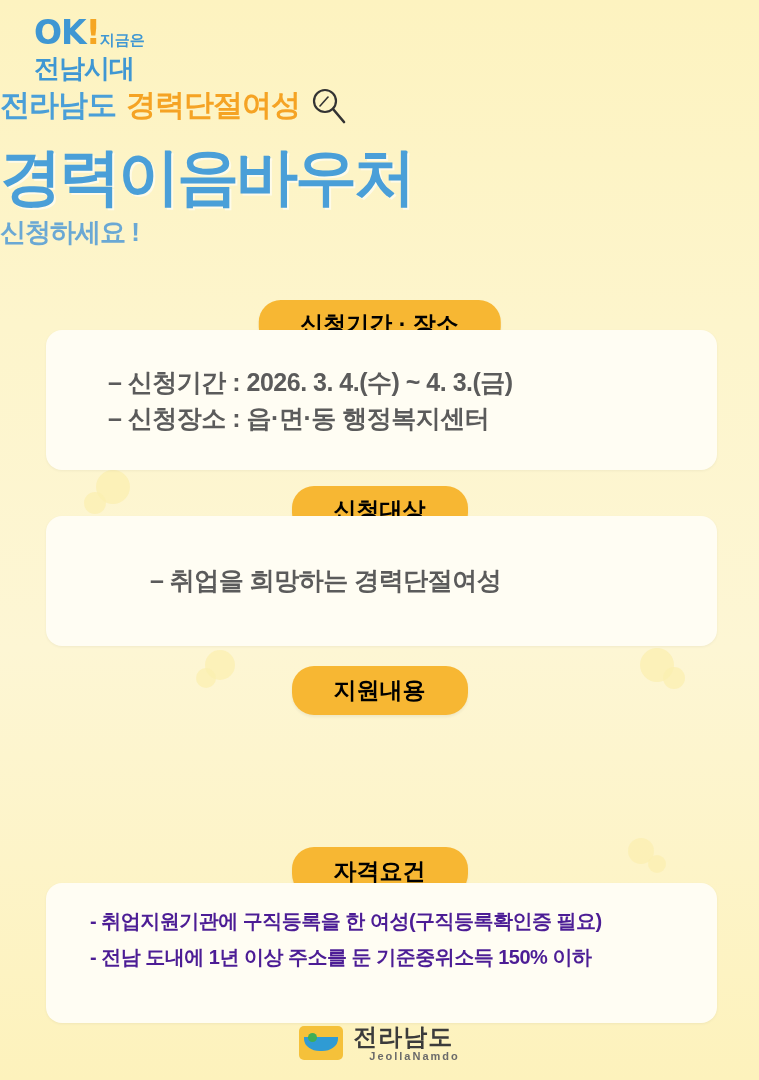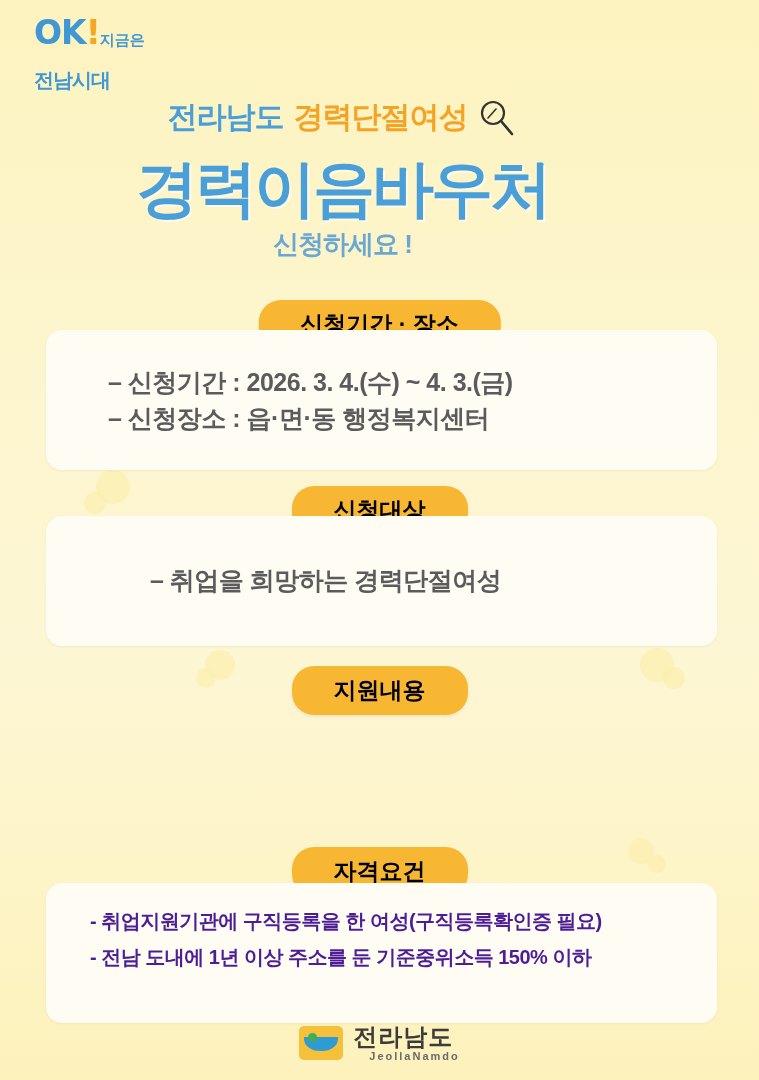--- a/index.html
+++ b/index.html
@@ -61,35 +61,35 @@
   }
   .logo-ok .excl { color: #f5a623; }
   .logo-sub {
     font-size: 15px;
     font-weight: 700;
     color: #3f97d3;
     line-height: 1;
     padding-bottom: 2px;
   }
   .logo-line2 {
-    font-size: 20px;
+    font-size: 26px;
     font-weight: 800;
     color: #3f97d3;
     letter-spacing: -1px;
     line-height: 1.1;
-    margin-top: 20px;
+    margin-top: 5px;
   }
 
   
   .header {
     position: absolute;
-    top: 96px;
+    top: 84px;
     left: 0;
     width: 685px;
-    text-align: center;
+    text-align: left;
   }
   .kicker {
     font-size: 30px;
     font-weight: 800;
     letter-spacing: -1px;
     line-height: 1;
     display: inline-block;
   }
   .kicker .k-blue { color: #4a9fd8; }
   .kicker .k-orange { color: #f5a324; margin-left: 10px; }

